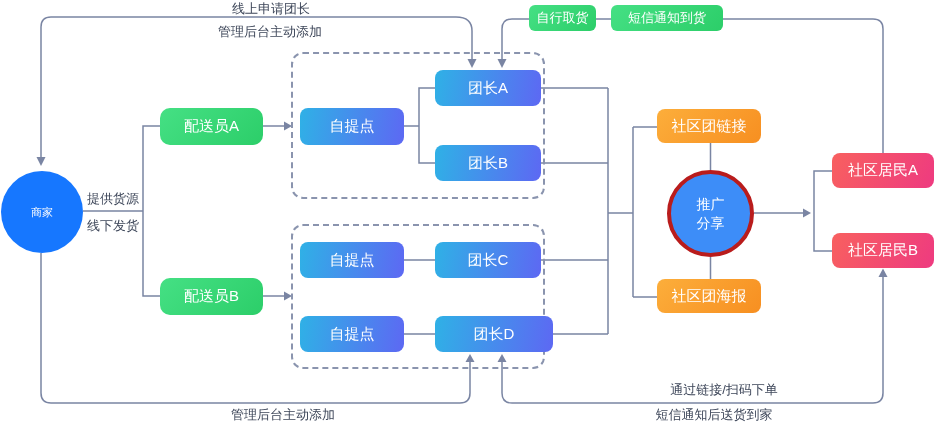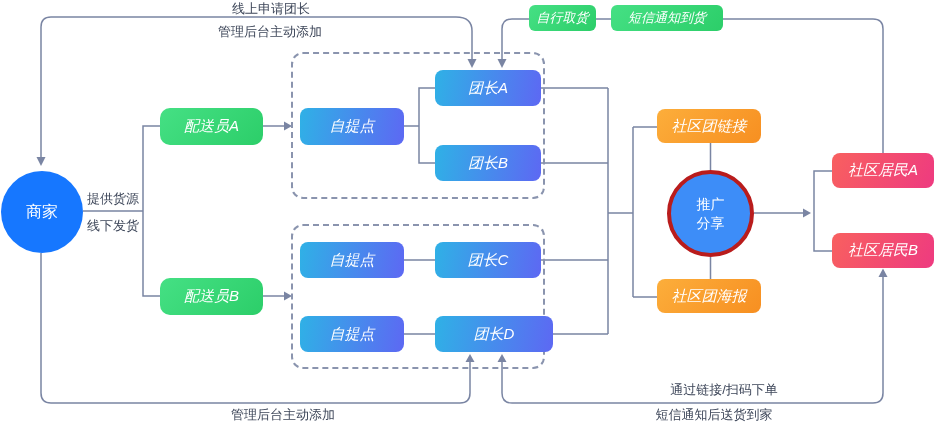--- a/index.html
+++ b/index.html
@@ -3,31 +3,31 @@
 <meta charset="utf-8">
 <style>
   html,body{margin:0;padding:0;background:#ffffff;}
   #canvas{
     position:relative;width:935px;height:424px;background:#ffffff;overflow:hidden;
     font-family:"Liberation Sans","DejaVu Sans",sans-serif;
   }
   #wires{position:absolute;left:0;top:0;}
   .node{
     position:absolute;display:flex;align-items:center;justify-content:center;
-    color:#fff;font-size:15px;border-radius:8px;white-space:nowrap;font-style:italic;
+    color:#fff;font-size:15px;border-radius:8px;white-space:nowrap;
   }
   .grad-green{background:linear-gradient(135deg,#45E084,#2CCE69);border-radius:10px;}
   .grad-blue{background:linear-gradient(100deg,#2FB1E6,#5D68F3);}
   .grad-orange{background:linear-gradient(135deg,#FCAE3B,#F78F21);}
   .grad-pink{background:linear-gradient(115deg,#F8605F,#EE3A80);}
   .badge{font-size:13px;border-radius:6px;}
   .cluster{position:absolute;border:2px dashed #8A94AE;border-radius:12px;box-sizing:border-box;background:transparent;}
   .merchant-circle{
     position:absolute;left:1px;top:171px;width:82px;height:82px;border-radius:50%;
-    background:#1677FF;color:#fff;font-size:16px;display:flex;align-items:center;justify-content:center;
+    background:#1677FF;color:#fff;font-size:11px;display:flex;align-items:center;justify-content:center;
   }
   .promo-circle{
     position:absolute;left:667px;top:170px;width:87px;height:87px;border-radius:50%;
     background:#3D8DF8;border:4px solid #b91c1c;box-sizing:border-box;color:#fff;font-size:14px;
     display:flex;flex-direction:column;align-items:center;justify-content:center;line-height:1.3;
   }
   .anno{position:absolute;font-size:13px;color:#3D4659;white-space:nowrap;}
   .anno.centered{transform:translate(-50%,-50%);}
 </style>
 </head>

